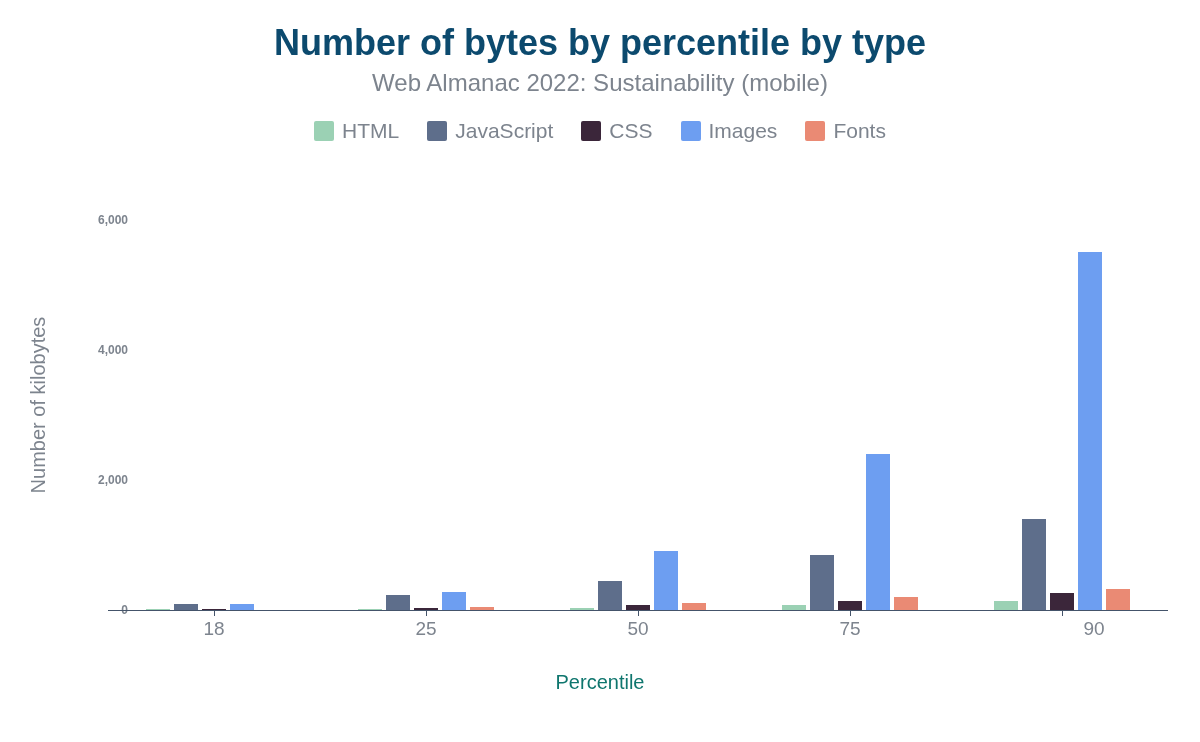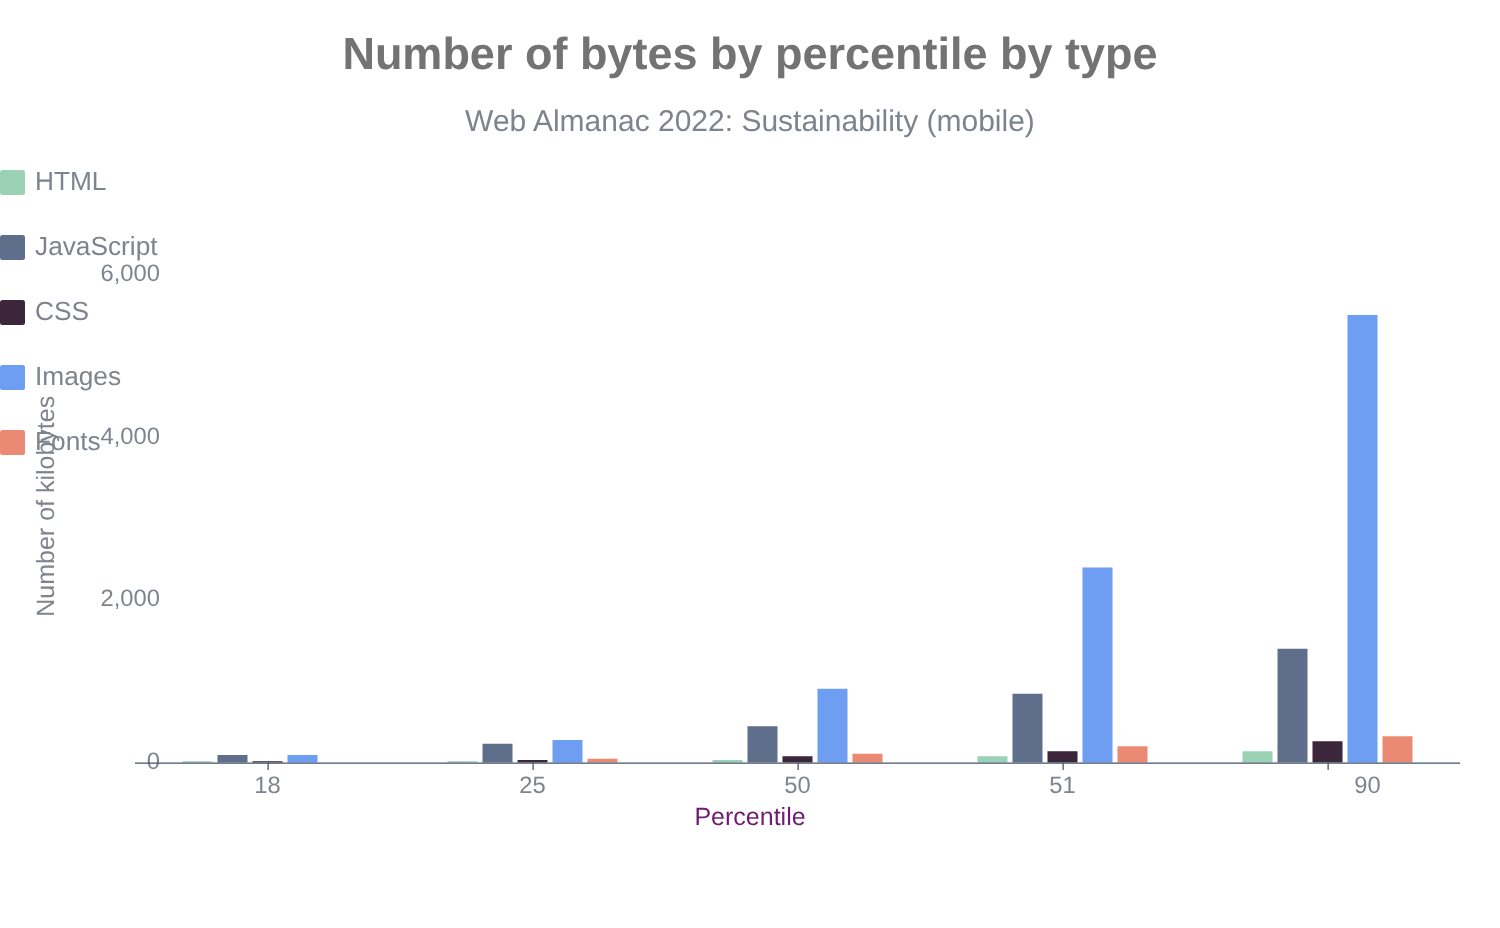--- a/index.html
+++ b/index.html
@@ -13,37 +13,36 @@
   }
   .wrap {
     position: relative;
     width: 1200px;
     height: 742px;
   }
   .title {
     text-align: center;
     font-weight: 800;
     font-size: 36px;
-    color: #737373;
+    color: #0c4a6e;
     padding-top: 22px;
   }
   .subtitle {
     text-align: center;
     font-size: 24px;
     color: #7d848e;
-    margin-top: 20px;
+    margin-top: 5px;
   }
   .legend {
     display: flex;
     justify-content: center;
     gap: 28px;
     margin-top: 22px;
     font-size: 21px;
     color: #7d848e;
-    flex-direction: column;
   }
   .legend-item {
     display: flex;
     align-items: center;
     gap: 8px;
   }
   .legend-swatch {
     width: 20px;
     height: 20px;
     border-radius: 2px;
@@ -52,24 +51,25 @@
     position: absolute;
     left: 108px;
     top: 200px;
     width: 1060px;
     height: 410px;
   }
   .ytick-label {
     position: absolute;
     right: 1072px;
     transform: translateY(-50%);
-    font-size: 19px;
+    font-size: 12px;
     color: #7d848e;
     text-align: right;
     width: 80px;
+    font-weight: bold;
   }
   .baseline {
     position: absolute;
     left: 108px;
     width: 1060px;
     height: 1px;
     background: #44546a;
   }
   .xtick-label {
     position: absolute;
@@ -81,24 +81,24 @@
   .xtick-mark {
     position: absolute;
     top: 610px;
     width: 1px;
     height: 6px;
     background: #44546a;
   }
   .xlabel {
     position: absolute;
     left: 50%;
-    top: 643px;
+    top: 671px;
     transform: translateX(-50%);
     font-size: 20px;
-    color: #701a75;
+    color: #0f766e;
     text-align: right;
   }
   .ylabel {
     position: absolute;
     left: 38px;
     top: 405px;
     transform: translate(-50%, -50%) rotate(-90deg);
     font-size: 20px;
     color: #7d848e;
     white-space: nowrap;
@@ -175,18 +175,18 @@
       <div class="ytick-label" style="top: 349.683px;">4,000</div>
       <div class="ytick-label" style="top: 219.524px;">6,000</div>
       <div class="baseline" style="top: 610px;"></div>
       <div class="xtick-mark" style="left: 214px;"></div>
       <div class="xtick-label" style="left: 214px;">18</div>
       <div class="xtick-mark" style="left: 426px;"></div>
       <div class="xtick-label" style="left: 426px;">25</div>
       <div class="xtick-mark" style="left: 638px;"></div>
       <div class="xtick-label" style="left: 638px;">50</div>
       <div class="xtick-mark" style="left: 850px;"></div>
-      <div class="xtick-label" style="left: 850px;">51</div>
+      <div class="xtick-label" style="left: 850px;">75</div>
       <div class="xtick-mark" style="left: 1062px;"></div>
       <div class="xtick-label" style="left: 1094px; text-align: center;">90</div>
     </div>
 
 </div>
 
 </body></html>

